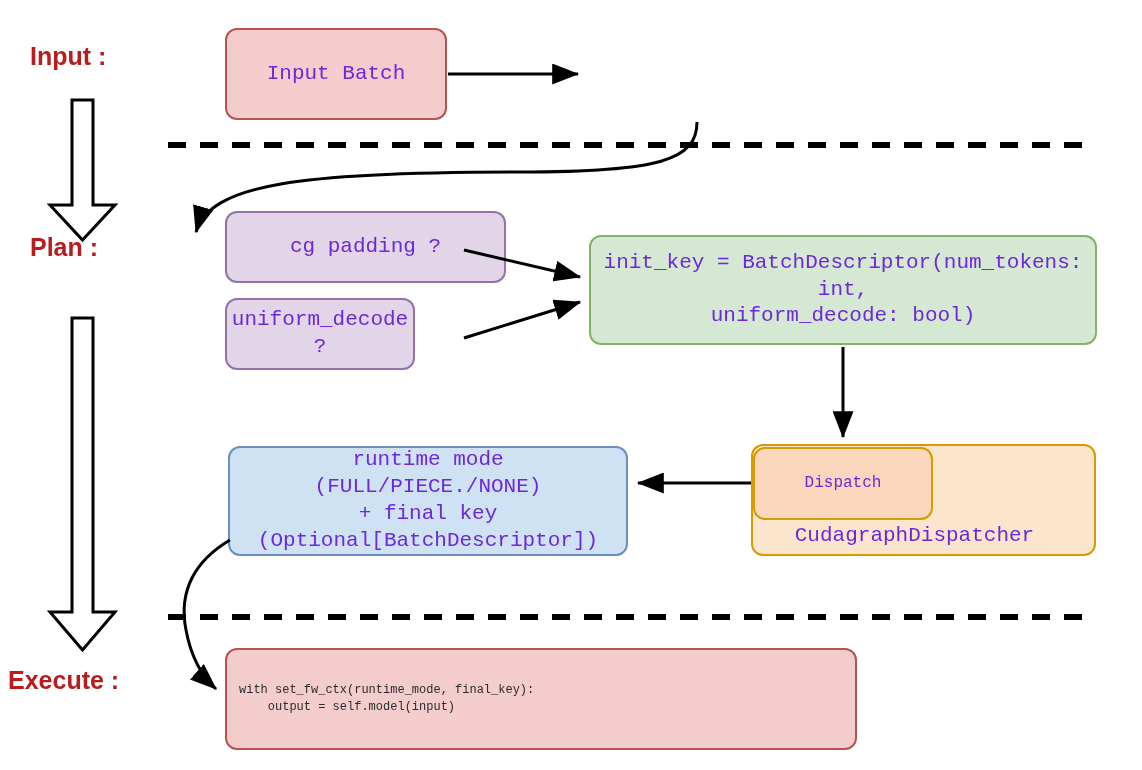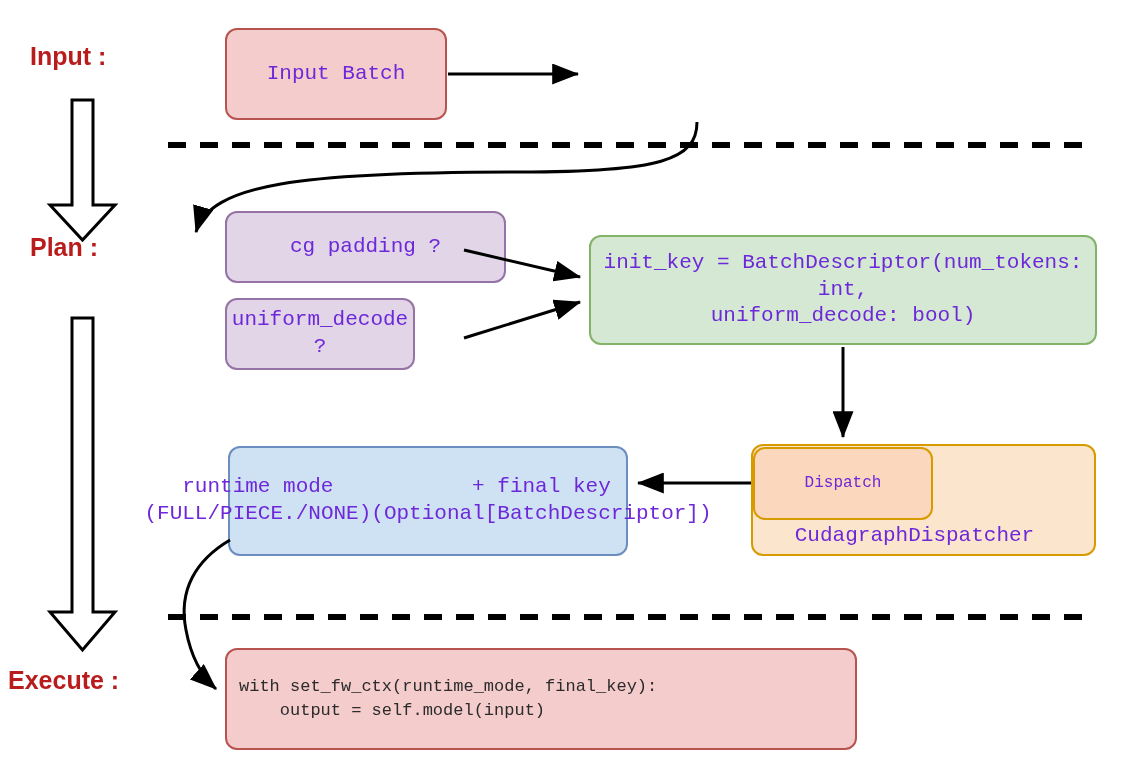--- a/index.html
+++ b/index.html
@@ -38,21 +38,21 @@
     justify-content: center;
     text-align: center;
     font-family: Liberation Mono, monospace;
     font-size: 21px;
     color: #6d28d9;
     line-height: 1.28;
     padding: 4px 10px;
   }
   .node.mono {
     font-family: "Liberation Mono", monospace;
-    font-size: 17px;
+    font-size: 12px;
     text-align: left;
     justify-content: flex-start;
     white-space: pre;
     line-height: 1.42;
     color: #2b2b2b;
   }
   .node.small {
     font-size: 16px;
   }
   svg.overlay {
@@ -87,21 +87,21 @@
 
   <div class="node" style="left:225px; top:298px; width:190px; height:72px; background:#e1d5e7; border-color:#9673a6;">
     <span>uniform_decode ?</span>
   </div>
 
   <div class="node" style="left:589px; top:235px; width:508px; height:110px; background:#d5e8d4; border-color:#82b366; flex-direction:column; padding:0 12px;">
     <span>init_key = BatchDescriptor(num_tokens: int,</span>
     <span>uniform_decode: bool)</span>
   </div>
 
-  <div class="node" style="left:228px; top:446px; width:400px; height:110px; background:#cfe2f3; border-color:#6c8ebf; flex-direction:row; padding:12px 10px;">
+  <div class="node" style="left:228px; top:446px; width:400px; height:110px; background:#cfe2f3; border-color:#6c8ebf; flex-direction:column; padding:12px 10px;">
     <span>runtime mode (FULL/PIECE./NONE)</span>
     <span>+ final key (Optional[BatchDescriptor])</span>
   </div>
 
   <div class="node" style="left:751px; top:444px; width:345px; height:112px; background:#fce5cd; border-color:#d79b00; flex-direction:row; align-items:flex-end; justify-content:center; padding-right:28px;">
     <span>Cudagraph</span>
     <span>Dispatcher</span>
   </div>
 
   <div class="node small" style="left:753px; top:447px; width:180px; height:73px; background:#fad7bd; border-color:#d79b00;">

